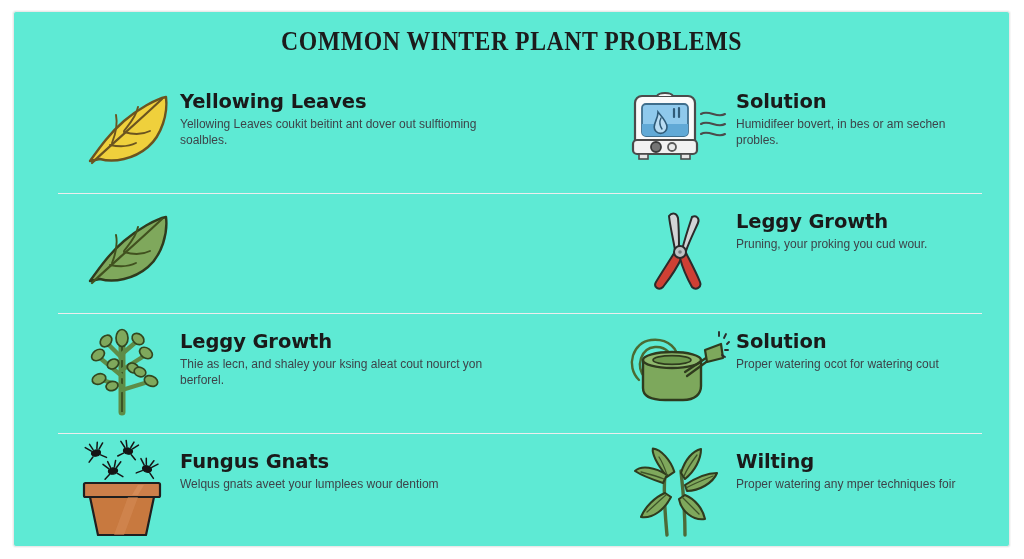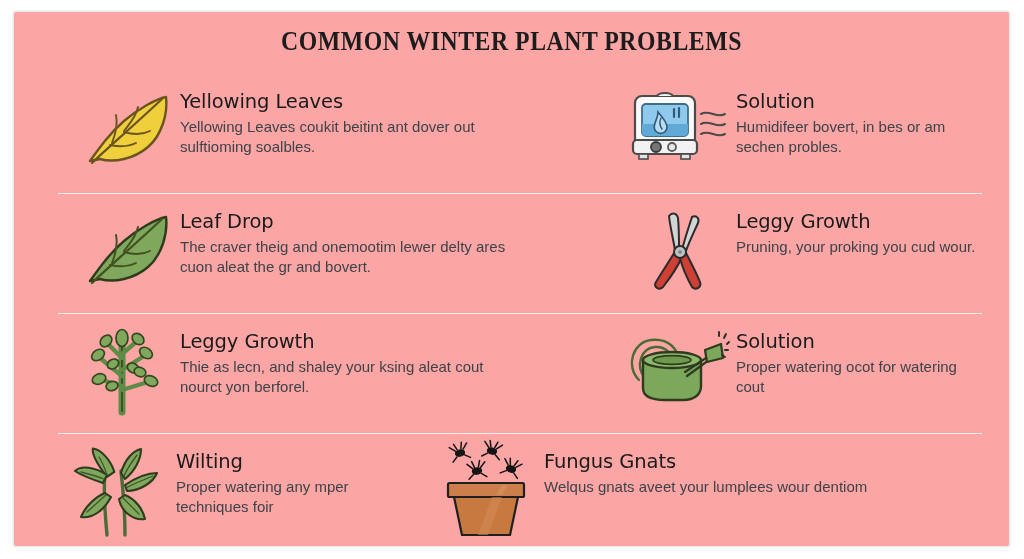--- a/index.html
+++ b/index.html
@@ -16,21 +16,21 @@
   }
 
   
   #infographic-card {
     position: absolute;
     left: 13px;
     top: 11px;
     width: 997px;
     height: 536px;
     box-sizing: border-box;
-    background: #fca5a5;
+    background: #5eead4;
     border: 1px solid #e9e9e9;
     border-radius: 3px;
     box-shadow: 0 0 0 1px rgba(240,240,240,0.6);
   }
 
   
   #page-title {
     position: absolute;
     left: 0;
     top: 14px;
@@ -84,31 +84,31 @@
     width: 118px;
     min-width: 118px;
   }
 
   .text-wrap {
     padding-top: 17px;
     flex: 1;
   }
   .item-title {
     font-family: "DejaVu Sans", "Liberation Sans", sans-serif;
-    font-weight: normal;
+    font-weight: bold;
     font-size: 19.5px;
     color: #1a1a1a;
     line-height: 1.1;
     margin: 0 0 5px 0;
     letter-spacing: -0.1px;
   }
   .item-desc {
     font-family: "Liberation Sans", sans-serif;
     font-weight: normal;
-    font-size: 15px;
+    font-size: 12px;
     color: #3d4349;
     line-height: 1.33;
     margin: 0;
     max-width: 340px;
   }
   .cell.right .item-desc { max-width: 245px; }
 
   svg { display: block; overflow: visible; }
 </style>
 </head>
@@ -171,24 +171,20 @@
       <div class="cell left">
         <div class="icon-wrap">
           <svg width="92" height="80" viewBox="0 0 92 80">
             <path d="M10 72 C20 58 30 44 44 32 C58 20 76 10 86 8 C88 24 82 46 68 58 C54 70 34 74 20 70 Z" fill="#7FA85C" stroke="#2F3B1E" stroke-width="2.4" stroke-linejoin="round"></path>
             <path d="M12 74 C26 60 48 42 82 10" fill="none" stroke="#41511F" stroke-width="2.2" stroke-linecap="round"></path>
             <path d="M32 54 C36 44 38 36 36 26" fill="none" stroke="#41511F" stroke-width="1.9" stroke-linecap="round"></path>
             <path d="M44 42 C50 34 56 28 58 18" fill="none" stroke="#41511F" stroke-width="1.9" stroke-linecap="round"></path>
             <path d="M30 56 C40 58 48 58 56 54" fill="none" stroke="#41511F" stroke-width="1.9" stroke-linecap="round"></path>
             <path d="M44 43 C54 46 62 46 70 42" fill="none" stroke="#41511F" stroke-width="1.9" stroke-linecap="round"></path>
           </svg>
-        </div>
-        <div class="text-wrap">
-          <p class="item-title">Leaf Drop</p>
-          <p class="item-desc">The craver theig and onemootim lewer delty ares cuon aleat the gr and bovert.</p>
         </div>
       </div>
 
       <div class="cell right">
         <div class="icon-wrap">
           <svg width="70" height="86" viewBox="0 0 70 86">
             <path d="M33 44 C31 32 28 20 27 10 C30 6 35 7 36 12 C37 22 37 34 37 44 Z" fill="#D2D4D6" stroke="#2B2B2B" stroke-width="2"></path>
             <path d="M40 44 C43 32 47 20 50 11 C54 9 58 12 56 17 C52 26 47 36 44 45 Z" fill="#D2D4D6" stroke="#2B2B2B" stroke-width="2"></path>
             <path d="M34 44 C28 54 20 66 14 76 C11 81 17 85 21 81 C28 72 36 60 40 51 Z" fill="#CE4034" stroke="#2B2B2B" stroke-width="2"></path>
             <path d="M43 45 C48 55 54 66 58 76 C60 81 54 85 50 81 C45 72 40 60 38 52 Z" fill="#CE4034" stroke="#2B2B2B" stroke-width="2"></path>
@@ -253,47 +249,20 @@
           </svg>
         </div>
         <div class="text-wrap">
           <p class="item-title">Solution</p>
           <p class="item-desc">Proper watering ocot for watering cout</p>
         </div>
       </div>
     </div>
 
     <div class="row">
-
-      <div class="cell right">
-        <div class="icon-wrap">
-          <svg width="96" height="96" viewBox="0 0 96 96">
-            <path d="M38 94 C36 72 34 52 36 34" fill="none" stroke="#4C6B38" stroke-width="3.4" stroke-linecap="round"></path>
-            <path d="M56 94 C56 70 54 48 52 30" fill="none" stroke="#4C6B38" stroke-width="3.4" stroke-linecap="round"></path>
-            <g fill="#7FA85C" stroke="#2F3B1E" stroke-width="2.1" stroke-linejoin="round">
-              <path d="M36 36 C28 22 24 12 26 6 C34 8 42 20 44 32 Z" transform="rotate(-8 36 22)"></path>
-              <path d="M52 32 C56 18 64 10 72 8 C72 18 66 30 56 38 Z"></path>
-              <path d="M34 42 C22 38 12 34 6 30 C12 24 26 26 38 34 Z"></path>
-              <path d="M56 44 C68 36 80 32 88 32 C84 42 70 50 58 50 Z"></path>
-              <path d="M36 52 C26 56 16 66 12 76 C24 78 36 68 42 56 Z"></path>
-              <path d="M56 54 C66 58 74 68 76 78 C64 80 52 70 50 58 Z"></path>
-            </g>
-            <path d="M30 16 C34 22 36 28 38 34" fill="none" stroke="#3E5429" stroke-width="1.3" stroke-linecap="round"></path>
-            <path d="M68 14 C62 22 58 28 55 35" fill="none" stroke="#3E5429" stroke-width="1.3" stroke-linecap="round"></path>
-            <path d="M12 31 C20 33 28 35 35 38" fill="none" stroke="#3E5429" stroke-width="1.3" stroke-linecap="round"></path>
-            <path d="M84 35 C74 39 64 43 57 47" fill="none" stroke="#3E5429" stroke-width="1.3" stroke-linecap="round"></path>
-            <path d="M18 71 C26 64 32 58 37 54" fill="none" stroke="#3E5429" stroke-width="1.3" stroke-linecap="round"></path>
-            <path d="M70 73 C63 66 57 60 53 56" fill="none" stroke="#3E5429" stroke-width="1.3" stroke-linecap="round"></path>
-          </svg>
-        </div>
-        <div class="text-wrap">
-          <p class="item-title">Wilting</p>
-          <p class="item-desc">Proper watering any mper techniques foir</p>
-        </div>
-      </div>
 
       <div class="cell left">
         <div class="icon-wrap">
           <svg width="100" height="100" viewBox="0 0 100 100">
             <g fill="#151515" stroke="#151515" stroke-width="1.2">
               <g transform="translate(20,14) rotate(-15)">
                 <ellipse cx="0" cy="0" rx="4.6" ry="3.1"></ellipse>
                 <path d="M-4 -3 L-9 -8 M-2 -4 L-4 -10 M4 -3 L9 -8 M2 -4 L4 -10 M-4 3 L-9 7 M4 3 L9 7" stroke-width="1.5" fill="none" stroke-linecap="round"></path>
               </g>
               <g transform="translate(52,12) rotate(12)">
@@ -313,16 +282,43 @@
             <path d="M14 58 L22 96 L70 96 L78 58 Z" fill="#C8793F" stroke="#1F1F1F" stroke-width="2.2" stroke-linejoin="round"></path>
             <path d="M52 58 L38 96 L48 96 L62 58 Z" fill="#D68D58" opacity="0.55"></path>
             <path d="M62 46 L56 56 L62 56 L68 46 Z" fill="#DE9764" opacity="0.5"></path>
           </svg>
         </div>
         <div class="text-wrap">
           <p class="item-title">Fungus Gnats</p>
           <p class="item-desc">Welqus gnats aveet your lumplees wour dentiom</p>
         </div>
       </div>
+
+      <div class="cell right">
+        <div class="icon-wrap">
+          <svg width="96" height="96" viewBox="0 0 96 96">
+            <path d="M38 94 C36 72 34 52 36 34" fill="none" stroke="#4C6B38" stroke-width="3.4" stroke-linecap="round"></path>
+            <path d="M56 94 C56 70 54 48 52 30" fill="none" stroke="#4C6B38" stroke-width="3.4" stroke-linecap="round"></path>
+            <g fill="#7FA85C" stroke="#2F3B1E" stroke-width="2.1" stroke-linejoin="round">
+              <path d="M36 36 C28 22 24 12 26 6 C34 8 42 20 44 32 Z" transform="rotate(-8 36 22)"></path>
+              <path d="M52 32 C56 18 64 10 72 8 C72 18 66 30 56 38 Z"></path>
+              <path d="M34 42 C22 38 12 34 6 30 C12 24 26 26 38 34 Z"></path>
+              <path d="M56 44 C68 36 80 32 88 32 C84 42 70 50 58 50 Z"></path>
+              <path d="M36 52 C26 56 16 66 12 76 C24 78 36 68 42 56 Z"></path>
+              <path d="M56 54 C66 58 74 68 76 78 C64 80 52 70 50 58 Z"></path>
+            </g>
+            <path d="M30 16 C34 22 36 28 38 34" fill="none" stroke="#3E5429" stroke-width="1.3" stroke-linecap="round"></path>
+            <path d="M68 14 C62 22 58 28 55 35" fill="none" stroke="#3E5429" stroke-width="1.3" stroke-linecap="round"></path>
+            <path d="M12 31 C20 33 28 35 35 38" fill="none" stroke="#3E5429" stroke-width="1.3" stroke-linecap="round"></path>
+            <path d="M84 35 C74 39 64 43 57 47" fill="none" stroke="#3E5429" stroke-width="1.3" stroke-linecap="round"></path>
+            <path d="M18 71 C26 64 32 58 37 54" fill="none" stroke="#3E5429" stroke-width="1.3" stroke-linecap="round"></path>
+            <path d="M70 73 C63 66 57 60 53 56" fill="none" stroke="#3E5429" stroke-width="1.3" stroke-linecap="round"></path>
+          </svg>
+        </div>
+        <div class="text-wrap">
+          <p class="item-title">Wilting</p>
+          <p class="item-desc">Proper watering any mper techniques foir</p>
+        </div>
+      </div>
     </div>
 
   </div>
 </div>
 
 </body></html>

